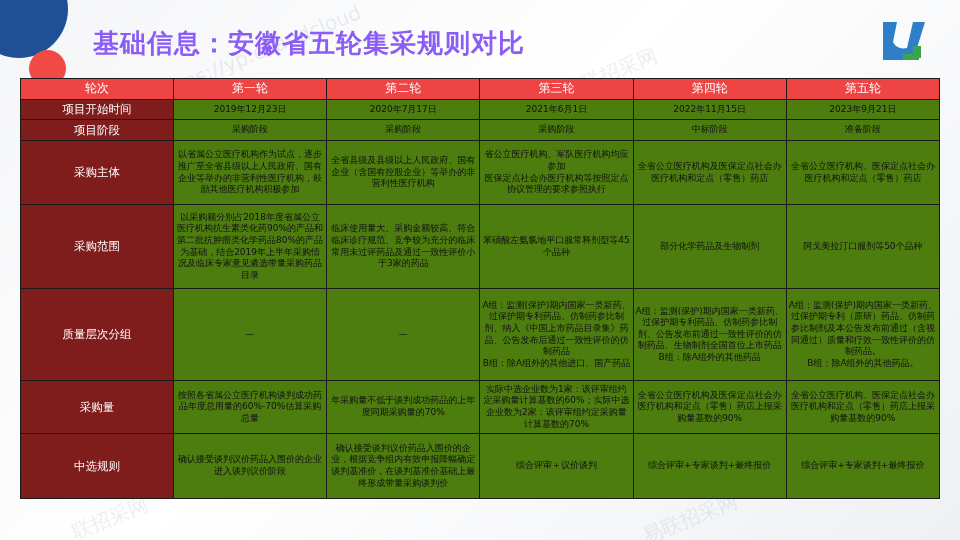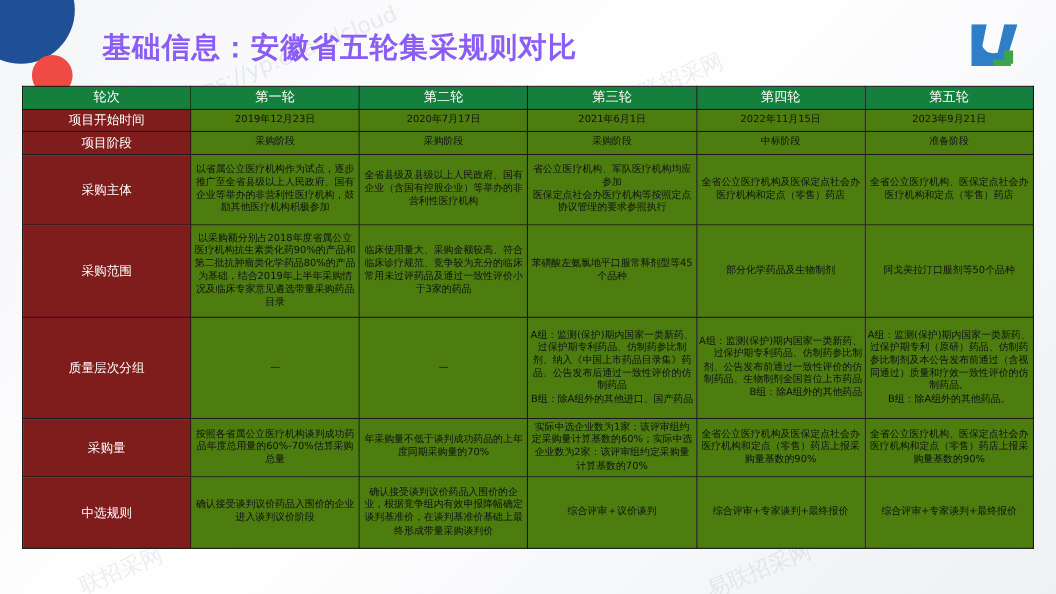--- a/index.html
+++ b/index.html
@@ -28,21 +28,21 @@
   table.cmp {
     position:absolute; left:20px; top:78px; width:920px;
     border-collapse:collapse; table-layout:fixed;
     font-size:9px; line-height:1.28;
   }
   table.cmp td, table.cmp th {
     border:1px solid #1a1a1a; padding:0 2px; text-align:center; vertical-align:middle;
     background:#4d7c0f; color:#111;
     font-family: "DejaVu Sans", "Liberation Sans", sans-serif;
   }
-  table.cmp th { background:#15803d; color:#ffffff; font-weight:normal; font-size:12px; }
+  table.cmp th { background:#ef4444; color:#ffffff; font-weight:normal; font-size:12px; }
   table.cmp td.lab { background:#7f1d1d; color:#ffffff; font-size:11.5px; }
   td.left { text-align:center; }
   col.c0 { width:153px; }
 </style>
 </head>
 <body>
 
 <div class="deco-blue"></div>
 <div class="deco-red"></div>
 
@@ -111,21 +111,21 @@
       <td>苯磺酸左氨氯地平口服常释剂型等45个品种</td>
       <td>部分化学药品及生物制剂</td>
       <td>阿戈美拉汀口服剂等50个品种</td>
     </tr>
     <tr style="height:92px;">
       <td class="lab">质量层次分组</td>
       <td>—</td>
       <td>—</td>
       <td style="white-space:pre-line;">A组：监测(保护)期内国家一类新药、过保护期专利药品、仿制药参比制剂、纳入《中国上市药品目录集》药品、公告发布后通过一致性评价的仿制药品
 B组：除A组外的其他进口、国产药品</td>
-      <td style="white-space:pre-line;text-align:right;">A组：监测(保护)期内国家一类新药、过保护期专利药品、仿制药参比制剂、公告发布前通过一致性评价的仿制药品、生物制剂全国首位上市药品
+      <td style="white-space:pre-line;">A组：监测(保护)期内国家一类新药、过保护期专利药品、仿制药参比制剂、公告发布前通过一致性评价的仿制药品、生物制剂全国首位上市药品
 B组：除A组外的其他药品</td>
       <td style="white-space:pre-line;margin-left:28px;">A组：监测(保护)期内国家一类新药、过保护期专利（原研）药品、仿制药参比制剂及本公告发布前通过（含视同通过）质量和疗效一致性评价的仿制药品。
 B组：除A组外的其他药品。</td>
     </tr>
     <tr style="height:53px;">
       <td class="lab">采购量</td>
       <td>按照各省属公立医疗机构谈判成功药品年度总用量的60%-70%估算采购总量</td>
       <td>年采购量不低于谈判成功药品的上年度同期采购量的70%</td>
       <td>实际中选企业数为1家：该评审组约定采购量计算基数的60%；实际中选企业数为2家：该评审组约定采购量计算基数的70%</td>
       <td>全省公立医疗机构及医保定点社会办医疗机构和定点（零售）药店上报采购量基数的90%</td>

